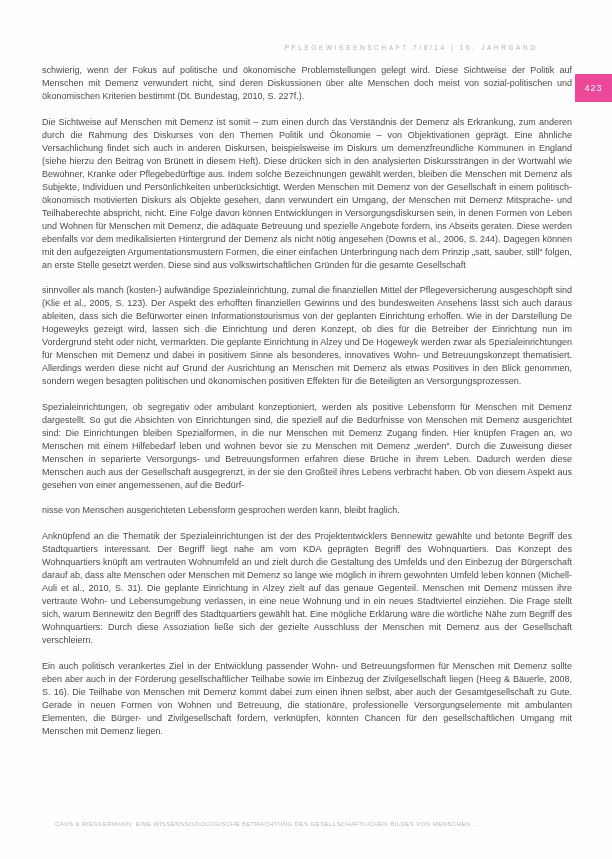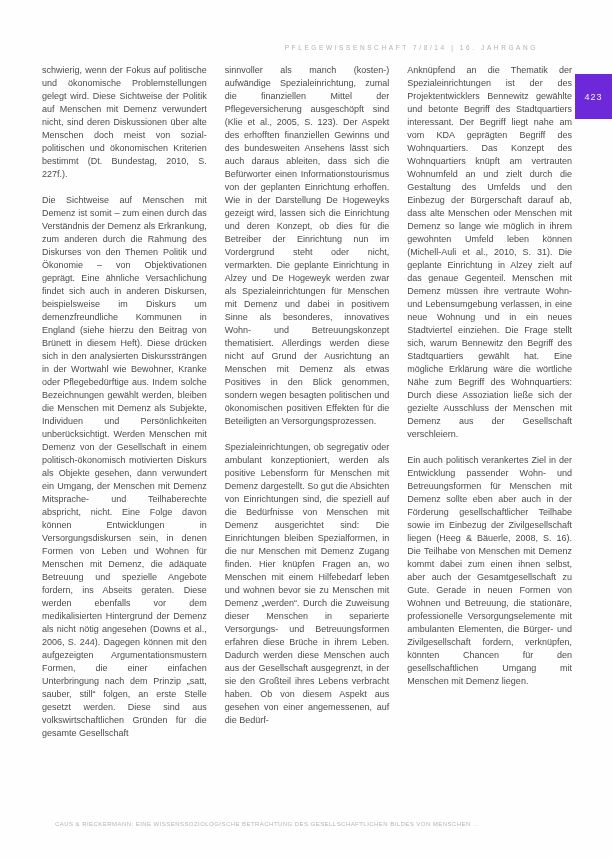--- a/index.html
+++ b/index.html
@@ -23,36 +23,36 @@
     letter-spacing: 2.6px;
     color: #b3b1ae;
     text-transform: uppercase;
     white-space: nowrap;
   }
   .page-badge {
     position: absolute;
     top: 74px;
     right: 0;
     width: 37px;
-    height: 45px;
-    background: #6d28d9;
+    height: 28px;
+    background: #ec4899;
     color: #f5f5f5;
     font-size: 9px;
     letter-spacing: 1px;
     display: flex;
     align-items: center;
     justify-content: center;
   }
   .columns {
     position: absolute;
     left: 42px;
     top: 64px;
     width: 530px;
     display: grid;
-    grid-template-columns: repeat(3, 1fr);
+    grid-template-columns: repeat(1, 1fr);
     column-gap: 18px;
   }
   .col {
     color: #4b4b49;
   }
   .col p {
     margin: 0 0 13px 0;
     font-size: 9px;
     line-height: 13px;
     text-align: justify;
@@ -86,20 +86,21 @@
   <div class="columns">
     <div class="col">
       <p>schwierig, wenn der Fokus auf politische und ökonomische Problemstellungen gelegt wird. Diese Sichtweise der Politik auf Menschen mit Demenz verwundert nicht, sind deren Diskussionen über alte Menschen doch meist von sozial-politischen und ökonomischen Kriterien bestimmt (Dt. Bundestag, 2010, S. 227f.).</p>
       <p>Die Sichtweise auf Menschen mit Demenz ist somit – zum einen durch das Verständnis der Demenz als Erkrankung, zum anderen durch die Rahmung des Diskurses von den Themen Politik und Ökonomie – von Objektivationen geprägt. Eine ähnliche Versachlichung findet sich auch in anderen Diskursen, beispielsweise im Diskurs um demenzfreundliche Kommunen in England (siehe hierzu den Beitrag von Brünett in diesem Heft). Diese drücken sich in den analysierten Diskurssträngen in der Wortwahl wie Bewohner, Kranke oder Pflegebedürftige aus. Indem solche Bezeichnungen gewählt werden, bleiben die Menschen mit Demenz als Subjekte, Individuen und Persönlichkeiten unberücksichtigt. Werden Menschen mit Demenz von der Gesellschaft in einem politisch-ökonomisch motivierten Diskurs als Objekte gesehen, dann verwundert ein Umgang, der Menschen mit Demenz Mitsprache- und Teilhaberechte abspricht, nicht. Eine Folge davon können Entwicklungen in Versorgungsdiskursen sein, in denen Formen von Leben und Wohnen für Menschen mit Demenz, die adäquate Betreuung und spezielle Angebote fordern, ins Abseits geraten. Diese werden ebenfalls vor dem medikalisierten Hintergrund der Demenz als nicht nötig angesehen (Downs et al., 2006, S. 244). Dagegen können mit den aufgezeigten Argumentationsmustern Formen, die einer einfachen Unterbringung nach dem Prinzip „satt, sauber, still“ folgen, an erste Stelle gesetzt werden. Diese sind aus volkswirtschaftlichen Gründen für die gesamte Gesellschaft</p>
     </div>
     <div class="col">
       <p>sinnvoller als manch (kosten-) aufwändige Spezialeinrichtung, zumal die finanziellen Mittel der Pflegeversicherung ausgeschöpft sind (Klie et al., 2005, S. 123). Der Aspekt des erhofften finanziellen Gewinns und des bundesweiten Ansehens lässt sich auch daraus ableiten, dass sich die Befürworter einen Informationstourismus von der geplanten Einrichtung erhoffen. Wie in der Darstellung De Hogeweyks gezeigt wird, lassen sich die Einrichtung und deren Konzept, ob dies für die Betreiber der Einrichtung nun im Vordergrund steht oder nicht, vermarkten. Die geplante Einrichtung in Alzey und De Hogeweyk werden zwar als Spezialeinrichtungen für Menschen mit Demenz und dabei in positivem Sinne als besonderes, innovatives Wohn- und Betreuungskonzept thematisiert. Allerdings werden diese nicht auf Grund der Ausrichtung an Menschen mit Demenz als etwas Positives in den Blick genommen, sondern wegen besagten politischen und ökonomischen positiven Effekten für die Beteiligten an Versorgungsprozessen.</p>
       <p>Spezialeinrichtungen, ob segregativ oder ambulant konzeptioniert, werden als positive Lebensform für Menschen mit Demenz dargestellt. So gut die Absichten von Einrichtungen sind, die speziell auf die Bedürfnisse von Menschen mit Demenz ausgerichtet sind: Die Einrichtungen bleiben Spezialformen, in die nur Menschen mit Demenz Zugang finden. Hier knüpfen Fragen an, wo Menschen mit einem Hilfebedarf leben und wohnen bevor sie zu Menschen mit Demenz „werden“. Durch die Zuweisung dieser Menschen in separierte Versorgungs- und Betreuungsformen erfahren diese Brüche in ihrem Leben. Dadurch werden diese Menschen auch aus der Gesellschaft ausgegrenzt, in der sie den Großteil ihres Lebens verbracht haben. Ob von diesem Aspekt aus gesehen von einer angemessenen, auf die Bedürf-</p>
     </div>
     <div class="col">
+      <p>nisse von Menschen ausgerichteten Lebensform gesprochen werden kann, bleibt fraglich.</p>
       <p>Anknüpfend an die Thematik der Spezialeinrichtungen ist der des Projektentwicklers Bennewitz gewählte und betonte Begriff des Stadtquartiers interessant. Der Begriff liegt nahe am vom KDA geprägten Begriff des Wohnquartiers. Das Konzept des Wohnquartiers knüpft am vertrauten Wohnumfeld an und zielt durch die Gestaltung des Umfelds und den Einbezug der Bürgerschaft darauf ab, dass alte Menschen oder Menschen mit Demenz so lange wie möglich in ihrem gewohnten Umfeld leben können (Michell-Auli et al., 2010, S. 31). Die geplante Einrichtung in Alzey zielt auf das genaue Gegenteil. Menschen mit Demenz müssen ihre vertraute Wohn- und Lebensumgebung verlassen, in eine neue Wohnung und in ein neues Stadtviertel einziehen. Die Frage stellt sich, warum Bennewitz den Begriff des Stadtquartiers gewählt hat. Eine mögliche Erklärung wäre die wörtliche Nähe zum Begriff des Wohnquartiers: Durch diese Assoziation ließe sich der gezielte Ausschluss der Menschen mit Demenz aus der Gesellschaft verschleiern.</p>
       <p>Ein auch politisch verankertes Ziel in der Entwicklung passender Wohn- und Betreuungsformen für Menschen mit Demenz sollte eben aber auch in der Förderung gesellschaftlicher Teilhabe sowie im Einbezug der Zivilgesellschaft liegen (Heeg &amp; Bäuerle, 2008, S. 16). Die Teilhabe von Menschen mit Demenz kommt dabei zum einen ihnen selbst, aber auch der Gesamtgesellschaft zu Gute. Gerade in neuen Formen von Wohnen und Betreuung, die stationäre, professionelle Versorgungselemente mit ambulanten Elementen, die Bürger- und Zivilgesellschaft fordern, verknüpfen, könnten Chancen für den gesellschaftlichen Umgang mit Menschen mit Demenz liegen.</p>
     </div>
   </div>
 
   <div class="footer">Caus &amp; Rieckermann: Eine wissenssoziologische Betrachtung des gesellschaftlichen Bildes von Menschen ...</div>
 
 </div>
 
 </body></html>

